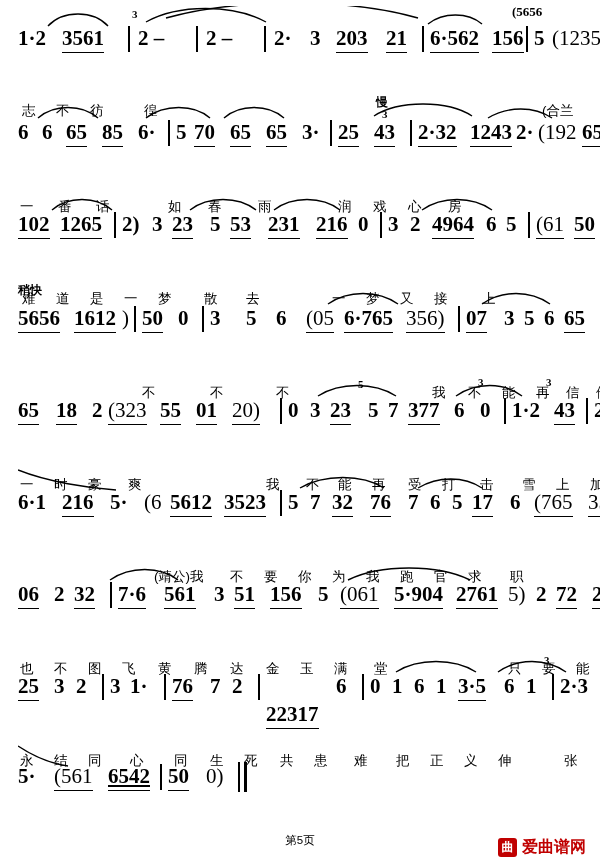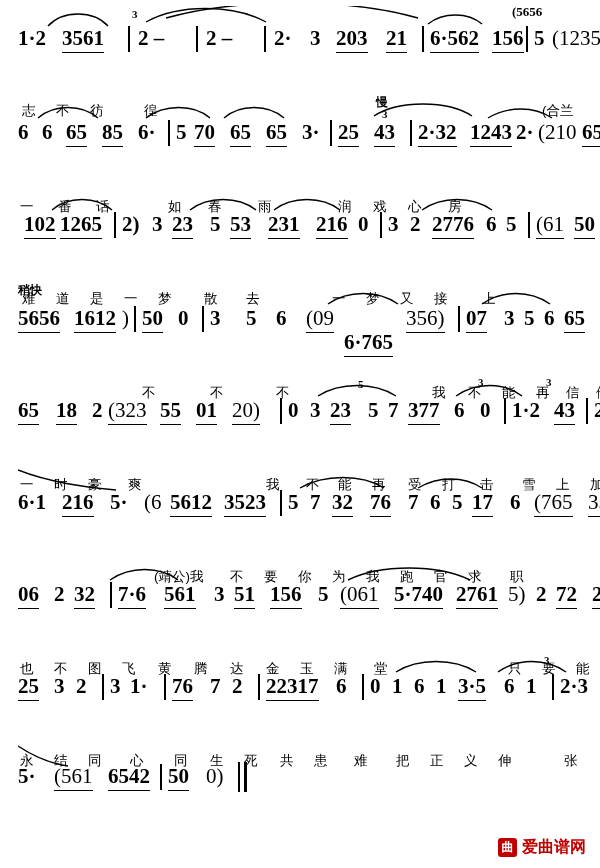--- a/index.html
+++ b/index.html
@@ -177,21 +177,21 @@
       <span class="cell underline-1" style="left:212px;">65</span>
       <span class="cell underline-1" style="left:248px;">65</span>
       <span class="cell" style="left:284px;">3·</span>
       <span class="bar" style="left:312px; top:0px; height:26px;"></span>
       <span class="cell underline-1" style="left:320px;">25</span>
       <span class="cell underline-1" style="left:356px;">43</span>
       <span class="bar" style="left:392px; top:0px; height:26px;"></span>
       <span class="cell underline-1" style="left:400px;">2·32</span>
       <span class="cell underline-1" style="left:452px;">1243</span>
       <span class="cell" style="left:498px;">2·</span>
-      <span class="cell paren" style="left:520px;">(210</span>
+      <span class="cell paren" style="left:520px;">(192</span>
       <span class="cell underline-1" style="left:564px;">6532</span>
     </div>
     <div class="lyric-row" style="top:56px;">
       <span class="lyr" style="left:2px;">一</span>
       <span class="lyr" style="left:40px;">番</span>
       <span class="lyr" style="left:78px;">话</span>
       <span class="lyr" style="left:150px;">如</span>
       <span class="lyr" style="left:190px;">春</span>
       <span class="lyr" style="left:240px;">雨</span>
       <span class="lyr" style="left:320px;">润</span>
@@ -202,35 +202,35 @@
   </div>
 
   <div class="system" style="top:6px;">
     <svg class="slur-svg" width="564" height="30" viewBox="0 0 564 30">
       <path d="M34 20 C 50 6, 78 6, 94 20" stroke="#000" fill="none" stroke-width="1.4"></path>
       <path d="M172 20 C 190 6, 220 6, 238 20" stroke="#000" fill="none" stroke-width="1.4"></path>
       <path d="M256 20 C 274 6, 304 6, 322 20" stroke="#000" fill="none" stroke-width="1.4"></path>
       <path d="M404 20 C 424 6, 454 6, 474 20" stroke="#000" fill="none" stroke-width="1.4"></path>
     </svg>
     <div class="notes-row" style="top:22px;">
-      <span class="cell underline-1" style="left:6px;">102</span>
+      <span class="cell underline-1" style="left:0px;">102</span>
       <span class="cell underline-1" style="left:42px;">1265</span>
       <span class="bar" style="left:96px; top:0px; height:26px;"></span>
       <span class="cell" style="left:104px;">2)</span>
       <span class="cell" style="left:134px;">3</span>
       <span class="cell underline-1" style="left:154px;">23</span>
       <span class="cell" style="left:192px;">5</span>
       <span class="cell underline-1" style="left:212px;">53</span>
       <span class="cell underline-1" style="left:250px;">231</span>
       <span class="cell underline-1" style="left:298px;">216</span>
       <span class="cell" style="left:340px;">0</span>
       <span class="bar" style="left:362px; top:0px; height:26px;"></span>
       <span class="cell" style="left:370px;">3</span>
       <span class="cell" style="left:392px;">2</span>
-      <span class="cell underline-1" style="left:414px;">2776</span>
+      <span class="cell underline-1" style="left:414px;">4964</span>
       <span class="cell" style="left:468px;">6</span>
       <span class="cell" style="left:488px;">5</span>
       <span class="bar" style="left:510px; top:0px; height:26px;"></span>
       <span class="cell paren underline-1" style="left:518px;">(61</span>
       <span class="cell underline-1" style="left:556px;">50</span>
 
     </div>
     <div class="lyric-row" style="top:56px;">
       <span class="lyr" style="left:4px;">难</span>
       <span class="lyr" style="left:38px;">道</span>
@@ -257,22 +257,22 @@
       <span class="cell underline-1" style="left:0px;">5656</span>
       <span class="cell underline-1" style="left:56px;">1612</span>
       <span class="cell paren" style="left:104px;">)</span>
       <span class="bar" style="left:116px; top:0px; height:26px;"></span>
       <span class="cell underline-1" style="left:124px;">50</span>
       <span class="cell" style="left:160px;">0</span>
       <span class="bar" style="left:184px; top:0px; height:26px;"></span>
       <span class="cell" style="left:192px;">3</span>
       <span class="cell" style="left:228px;">5</span>
       <span class="cell" style="left:258px;">6</span>
-      <span class="cell paren underline-1" style="left:288px;">(09</span>
-      <span class="cell underline-1" style="left:326px;margin-top:24px;">6·765</span>
+      <span class="cell paren underline-1" style="left:288px;">(05</span>
+      <span class="cell underline-1" style="left:326px;">6·765</span>
       <span class="cell paren underline-1" style="left:388px;">356)</span>
       <span class="bar" style="left:440px; top:0px; height:26px;"></span>
       <span class="cell underline-1" style="left:448px;">07</span>
       <span class="cell" style="left:486px;">3</span>
       <span class="cell" style="left:506px;">5</span>
       <span class="cell" style="left:526px;">6</span>
       <span class="cell underline-1" style="left:546px;">65</span>
 
     </div>
     <div class="lyric-row" style="top:58px;">
@@ -390,21 +390,21 @@
       <span class="cell" style="left:36px;">2</span>
       <span class="cell underline-1" style="left:56px;">32</span>
       <span class="bar" style="left:92px; top:0px; height:26px;"></span>
       <span class="cell underline-1" style="left:100px;">7·6</span>
       <span class="cell underline-1" style="left:146px;">561</span>
       <span class="cell" style="left:196px;">3</span>
       <span class="cell underline-1" style="left:216px;">51</span>
       <span class="cell underline-1" style="left:252px;">156</span>
       <span class="cell" style="left:300px;">5</span>
       <span class="cell paren underline-1" style="left:322px;">(061</span>
-      <span class="cell underline-1" style="left:376px;">5·740</span>
+      <span class="cell underline-1" style="left:376px;">5·904</span>
       <span class="cell underline-1" style="left:438px;">2761</span>
       <span class="cell paren" style="left:490px;">5)</span>
       <span class="cell" style="left:518px;">2</span>
       <span class="cell underline-1" style="left:538px;">72</span>
       <span class="cell underline-1" style="left:574px;">27</span>
 
     </div>
     <div class="lyric-row" style="top:58px;">
       <span class="lyr" style="left:2px;">也</span>
       <span class="lyr" style="left:36px;">不</span>
@@ -435,21 +435,21 @@
       <span class="cell" style="left:36px;">3</span>
       <span class="cell" style="left:58px;">2</span>
       <span class="bar" style="left:84px; top:0px; height:26px;"></span>
       <span class="cell" style="left:92px;">3</span>
       <span class="cell" style="left:112px;">1·</span>
       <span class="bar" style="left:146px; top:0px; height:26px;"></span>
       <span class="cell underline-1" style="left:154px;">76</span>
       <span class="cell" style="left:192px;">7</span>
       <span class="cell" style="left:214px;">2</span>
       <span class="bar" style="left:240px; top:0px; height:26px;"></span>
-      <span class="cell underline-1" style="left:248px;">22317</span>
+      <span class="cell underline-1" style="left:248px;margin-top:28px;">22317</span>
       <span class="cell" style="left:318px;">6</span>
       <span class="bar" style="left:344px; top:0px; height:26px;"></span>
       <span class="cell" style="left:352px;">0</span>
       <span class="cell" style="left:374px;">1</span>
       <span class="cell" style="left:396px;">6</span>
       <span class="cell" style="left:418px;">1</span>
       <span class="cell underline-1" style="left:440px;">3·5</span>
       <span class="cell" style="left:486px;">6</span>
       <span class="cell" style="left:508px;">1</span>
       <span class="bar" style="left:534px; top:0px; height:26px;"></span>
@@ -475,28 +475,29 @@
     </div>
   </div>
 
   <div class="system" style="top:6px; height:60px;">
     <svg class="slur-svg" width="564" height="30" viewBox="0 0 564 30">
       <path d="M0 4 C 18 16, 36 22, 50 24" stroke="#000" fill="none" stroke-width="1.4"></path>
     </svg>
     <div class="notes-row" style="top:22px;">
       <span class="cell" style="left:0px;">5·</span>
       <span class="cell paren underline-1" style="left:36px;">(561</span>
-      <span class="cell underline-1" style="left:90px;">6542</span>
+      <span class="cell underline-1" style="left:90px;text-decoration:underline;">6542</span>
       <span class="bar" style="left:142px; top:0px; height:26px;"></span>
       <span class="cell underline-1" style="left:150px;">50</span>
       <span class="cell paren" style="left:188px;">0)</span>
       <span class="bar" style="left:220px; top:-2px; height:30px;"></span>
       <span class="bar" style="left:226px; top:-2px; height:30px; width:3.4px;"></span>
     </div>
   </div>
 
+  <div class="footer">第5页</div>
 
   <div class="brand">
     <span class="brand-badge">曲</span>
     <span>爱曲谱网</span>
   </div>
 
 </div>
 
 </body></html>

